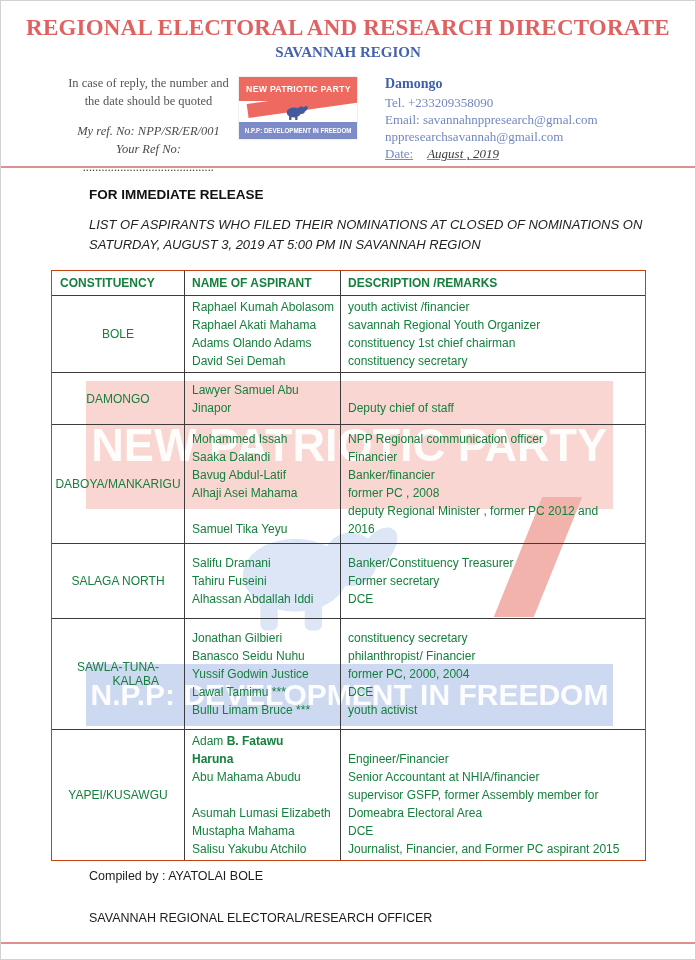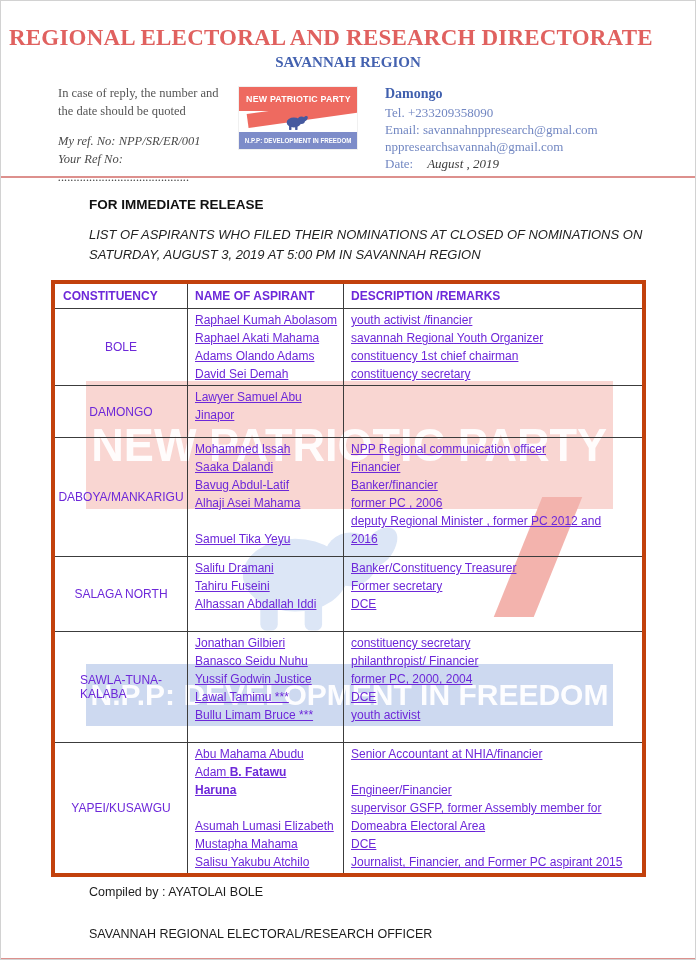--- a/index.html
+++ b/index.html
@@ -4,76 +4,76 @@
 <style>
   html,body{margin:0;padding:0;}
   body{background:#e9e9e9;font-family:"Liberation Sans",sans-serif;}
   .page{
     position:relative;width:694px;height:958px;margin:0 auto;
     background:#ffffff;border:1px solid #d2d2d2;overflow:hidden;
   }
   
   .hdr{position:relative;z-index:2;}
   .title{
-    margin:24px 8px 0 8px;
+    margin:14px 8px 0 8px;text-align:center;
     font-family:"Liberation Serif",serif;font-weight:bold;
     font-size:23px;color:#e0615f;letter-spacing:.2px;
   }
   .subtitle{
     margin-top:3px;text-align:center;
     font-family:"Liberation Serif",serif;font-weight:bold;
     font-size:15px;color:#4462b0;
   }
   .hdr-row{display:flex;margin:14px 0 0 0;height:86px;}
   .hdr-left{
     width:238px;padding-left:57px;box-sizing:border-box;
-    font-family:"Liberation Serif",serif;font-size:12.5px;color:#555;
+    font-family:"Liberation Serif",serif;font-size:12.5px;color:#555;text-align:center;
   }
   .reply-note{white-space:pre-line;line-height:1.4;}
   .refs{margin-top:12px;font-style:italic;color:#4a4a4a;line-height:1.45;}
   
   .logo{width:118px;height:62px;margin-top:2px;display:flex;flex-direction:column;box-shadow:0 0 0 1px #f0f0f0;}
   .logo-red{height:24px;background:#ee6a60;display:flex;align-items:center;justify-content:center;}
   .logo-red span{color:#fff;font-weight:bold;font-size:9px;letter-spacing:.2px;white-space:nowrap;transform:scaleX(.98);}
   .logo-mid{height:21px;background:#ffffff;position:relative;overflow:hidden;}
   .logo-stripe{position:absolute;left:8px;top:-6px;width:130px;height:14px;background:#ee6a60;transform:rotate(-8deg);}
   .logo-mid svg{position:absolute;left:44px;top:1px;}
   .logo-blue{height:17px;background:#7d8cc9;display:flex;align-items:center;justify-content:center;}
   .logo-blue span{color:#fff;font-weight:bold;font-size:6.5px;white-space:nowrap;transform:scaleX(.95);}
   .hdr-right{padding-left:28px;font-family:"Liberation Serif",serif;font-size:13px;color:#7287c2;line-height:1.33;}
   .loc{color:#3f5fae;font-weight:bold;font-size:14px;}
-  .date-line{color:#7287c2;}
+  .date-line{color:#7287c2;text-decoration:underline;}
   .date-line .date-val{color:#3b3b3b;font-style:italic;margin-left:14px;}
   .redline{height:2px;background:#dd908d;margin-top:5px;}
   
   .main{position:relative;z-index:1;}
   .release-heading{margin:19px 0 0 88px;font-size:13.5px;font-weight:bold;color:#111;}
   .release-body{
     margin:13px 40px 0 88px;font-size:13px;color:#222;
     line-height:1.55;white-space:pre-line;font-style:italic;
   }
   
   .table{
-    margin:15px 0 0 50px;width:595px;border:4px solid #c2410c;
-    font-size:12px;color:#6d28d9;box-sizing:border-box;background:transparent;
+    margin:15px 0 0 50px;width:595px;border:1px solid #c2410c;
+    font-size:12px;color:#15803d;box-sizing:border-box;background:transparent;
   }
   .t-row{display:flex;position:relative;}
   .t-row + .t-row, .t-body .t-row:first-child{border-top:1px solid #3c3c3c;}
   .t-row::before{content:"";position:absolute;left:132px;top:0;bottom:0;width:1px;background:#3c3c3c;}
   .t-row::after{content:"";position:absolute;left:288px;top:0;bottom:0;width:1px;background:#3c3c3c;}
   .t-head{font-weight:bold;}
   .t-head .h-cell{padding:5px 0 5px 8px;box-sizing:border-box;}
   .h-const{width:132px;}
   .h-name{width:156px;}
   .h-desc{flex:1;}
   .col-const{
     width:132px;display:flex;align-items:center;justify-content:center;
-    text-align:left;white-space:pre-line;box-sizing:border-box;padding:2px;
-  }
-  .pairs{flex:1;display:flex;flex-direction:column;justify-content:flex-start;padding:2px 0;text-decoration:underline;}
+    text-align:right;white-space:pre-line;box-sizing:border-box;padding:2px;
+  }
+  .pairs{flex:1;display:flex;flex-direction:column;justify-content:center;padding:2px 0;}
   .pair{display:flex;align-items:flex-end;}
   .p-name{width:156px;box-sizing:border-box;padding-left:8px;line-height:18px;white-space:pre-line;}
   .p-desc{flex:1;box-sizing:border-box;padding:0 4px 0 8px;line-height:18px;white-space:pre-line;}
   .t-body .t-row:nth-child(1){min-height:70px;}
   .t-body .t-row:nth-child(2){min-height:51px;}
   .t-body .t-row:nth-child(3){min-height:118px;}
   .t-body .t-row:nth-child(4){min-height:74px;}
   .t-body .t-row:nth-child(5){min-height:110px;}
   .t-body .t-row:nth-child(6){min-height:115px;}
   
@@ -202,41 +202,42 @@
                 <div class="p-desc">constituency secretary</div>
               </div>
             </div>
           </div>
           <div class="t-row">
             <div class="col-const">DAMONGO</div>
             <div class="pairs">
               <div class="pair">
                 <div class="p-name">Lawyer Samuel Abu
 Jinapor</div>
+                <div class="p-desc">Deputy chief of staff</div>
               </div>
             </div>
           </div>
           <div class="t-row">
             <div class="col-const">DABOYA/MANKARIGU</div>
             <div class="pairs">
               <div class="pair">
                 <div class="p-name">Mohammed Issah</div>
                 <div class="p-desc">NPP Regional communication officer</div>
               </div>
               <div class="pair">
                 <div class="p-name">Saaka Dalandi</div>
                 <div class="p-desc">Financier</div>
               </div>
               <div class="pair">
                 <div class="p-name">Bavug Abdul-Latif</div>
                 <div class="p-desc">Banker/financier</div>
               </div>
               <div class="pair">
                 <div class="p-name">Alhaji Asei Mahama</div>
-                <div class="p-desc">former PC , 2006</div>
+                <div class="p-desc">former PC , 2008</div>
               </div>
               <div class="pair">
                 <div class="p-name">Samuel Tika Yeyu</div>
                 <div class="p-desc">deputy Regional Minister , former PC 2012 and
 2016</div>
               </div>
             </div>
           </div>
           <div class="t-row">
             <div class="col-const">SALAGA NORTH</div>
@@ -278,29 +279,29 @@
               <div class="pair">
                 <div class="p-name">Bullu Limam Bruce ***</div>
                 <div class="p-desc">youth activist</div>
               </div>
             </div>
           </div>
           <div class="t-row">
             <div class="col-const">YAPEI/KUSAWGU</div>
             <div class="pairs">
               <div class="pair">
-                <div class="p-name">Abu Mahama Abudu</div>
-                <div class="p-desc">Senior Accountant at NHIA/financier</div>
-              </div>
-              <div class="pair">
                 <div class="p-name">Adam <b>B. Fatawu
 Haruna</b></div>
                 <div class="p-desc">Engineer/Financier</div>
               </div>
               <div class="pair">
+                <div class="p-name">Abu Mahama Abudu</div>
+                <div class="p-desc">Senior Accountant at NHIA/financier</div>
+              </div>
+              <div class="pair">
                 <div class="p-name">Asumah Lumasi Elizabeth</div>
                 <div class="p-desc">supervisor GSFP, former Assembly member for
 Domeabra Electoral Area</div>
               </div>
               <div class="pair">
                 <div class="p-name">Mustapha Mahama</div>
                 <div class="p-desc">DCE</div>
               </div>
               <div class="pair">
                 <div class="p-name">Salisu Yakubu Atchilo</div>

